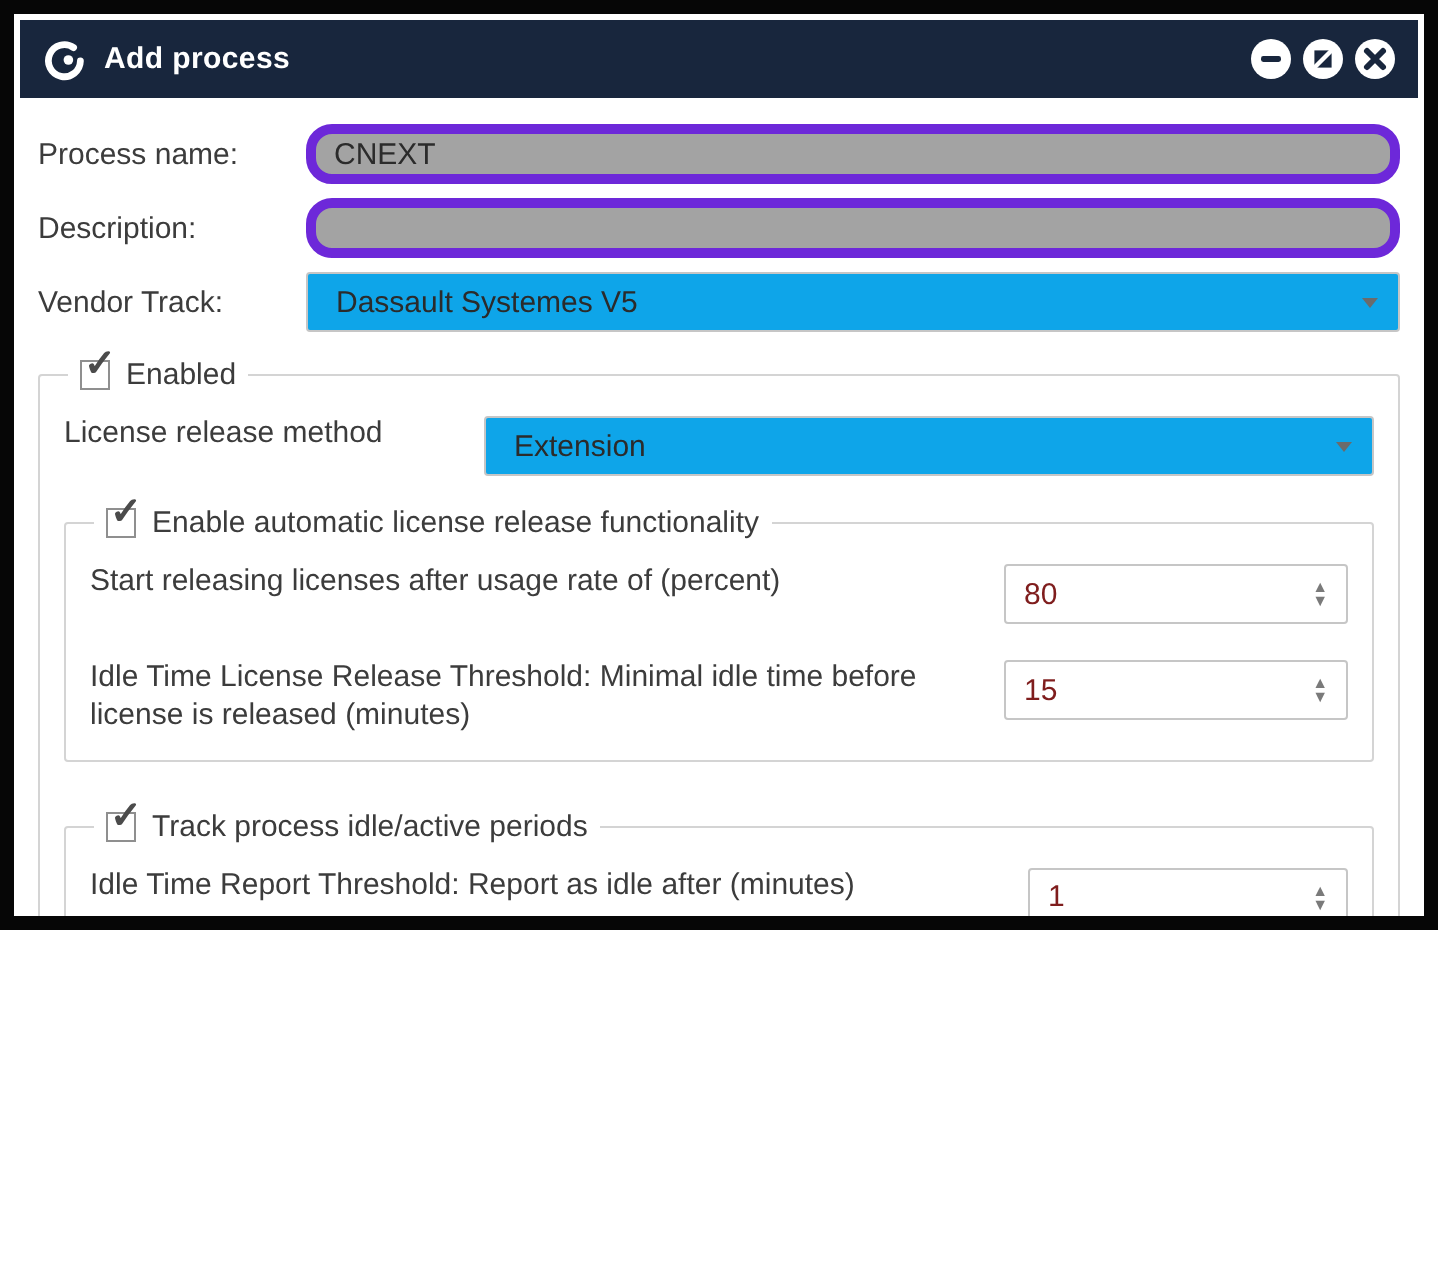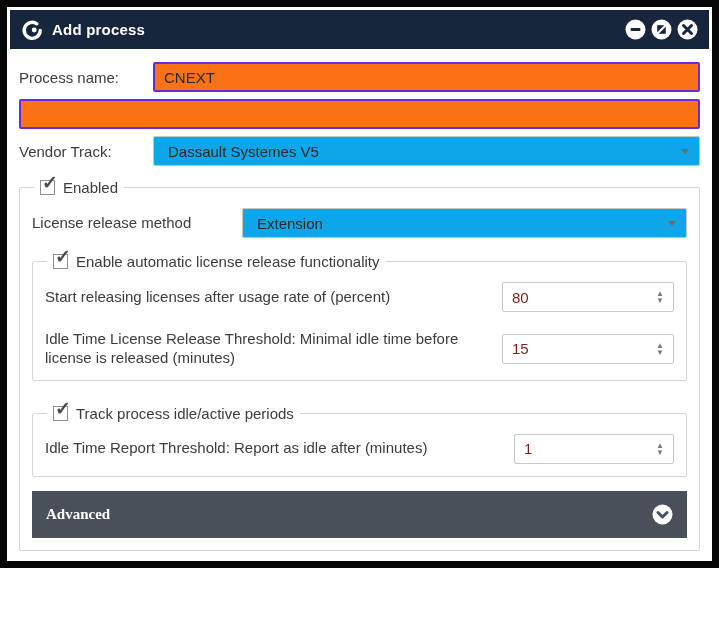--- a/index.html
+++ b/index.html
@@ -2,21 +2,21 @@
 <html><head>
 <meta charset="utf-8">
 <style>
   * { box-sizing: border-box; margin: 0; padding: 0; }
   html, body { width: 719px; height: 644px; }
   body {
     font-family: "Liberation Sans", sans-serif;
     background: #ffffff;
   }
   .frame {
-    width: 719px; height: 568px;
+    width: 719px; height: 465px;
     border: 7px solid #060606;
     background: #ffffff;
     padding: 3px 2px;
     overflow: hidden;
   }
   
   .titlebar {
     height: 39px;
     margin: 0 1px;
     background: #18263d;
@@ -26,24 +26,24 @@
   .titlebar .app-icon { display: flex; margin-right: 9px; }
   .titlebar .title { color: #ffffff; font-size: 15px; font-weight: bold; letter-spacing: .2px; }
   .titlebar .spacer { flex: 1; }
   .win-btn { display: flex; margin-left: 5px; cursor: pointer; background: none; border: none; padding: 0; }
   
   .dlg-body { padding: 13px 10px 0 10px; }
   .form-row { display: flex; align-items: center; margin-bottom: 7px; }
   .form-label { width: 134px; font-size: 15px; color: #3c3c3c; flex-shrink: 0; }
   .text-input {
     flex: 1; height: 30px;
-    border: 2px solid #6d28d9; border-radius: 2px;
+    border: 5px solid #6d28d9; border-radius: 13px;
     font-family: "Liberation Sans", sans-serif;
     font-size: 15px; color: #2b2b2b; padding: 0 9px;
-    background: #f97316; outline: none;
+    background: #a3a3a3; outline: none;
   }
   .selectbox {
     flex: 1; height: 30px;
     border: 1px solid #c6c6c6; border-radius: 2px;
     background: #0ea5e9;
     display: flex; align-items: center;
     font-size: 15px; color: #2b2b2b; padding: 0 14px;
     position: relative; cursor: pointer;
   }
   .select-arrow {
@@ -67,21 +67,21 @@
   }
   .checkbox {
     position: relative; width: 15px; height: 15px;
     border: 1px solid #8f8f8f; background: #ffffff;
     margin-right: 8px; flex-shrink: 0; cursor: pointer;
   }
   .checkbox .check {
     position: absolute; left: 1px; top: -8px;
     font-size: 19px; line-height: 1; color: #4b4b4b; font-weight: bold;
   }
-  .inline-row { display: flex; align-items: center; margin-top: 7px; }
+  .inline-row { display: flex; align-items: flex-start; margin-top: 7px; }
   .inline-label { font-size: 15px; color: #3c3c3c; flex: 1; padding-right: 10px; line-height: 1.25; }
   .method-label { width: 210px; flex: none; }
   
   .spinner {
     width: 172px; height: 30px; flex-shrink: 0;
     border: 1px solid #c6c6c6; border-radius: 2px;
     display: flex; align-items: center; background: #fff;
   }
   .spinner input {
     flex: 1; min-width: 0; border: none; outline: none;
@@ -153,20 +153,21 @@
   </div>
 
   <div class="dlg-body">
 
     <div class="form-row">
       <span class="form-label">Process name:</span>
       <input class="text-input" type="text" value="CNEXT" style="">
     </div>
 
     <div class="form-row">
+      <span class="form-label">Description:</span>
       <input class="text-input" type="text" value="" style="">
     </div>
 
     <div class="form-row">
       <span class="form-label">Vendor Track:</span>
       <div class="selectbox">
         <span>Dassault Systemes V5</span>
         <span class="select-arrow"></span>
       </div>
     </div>

